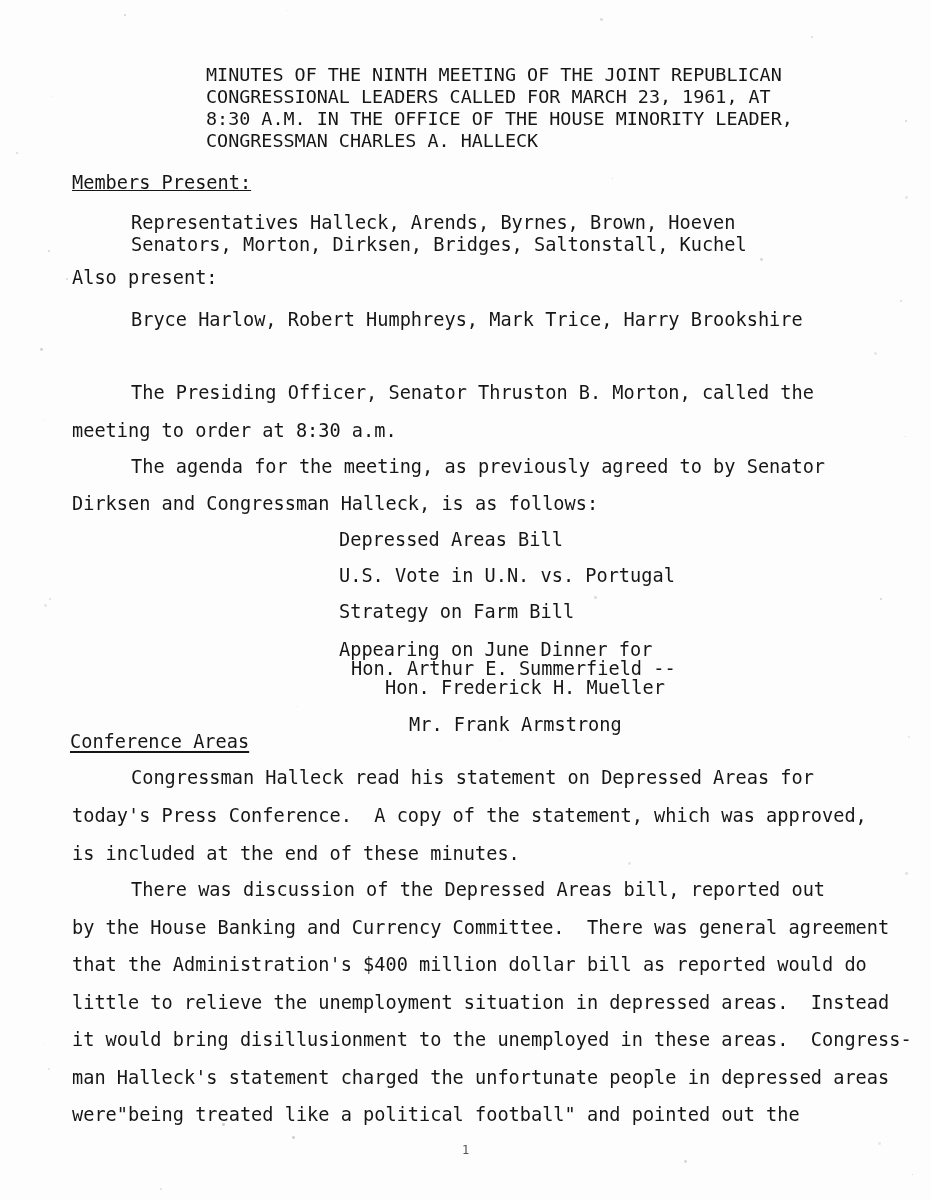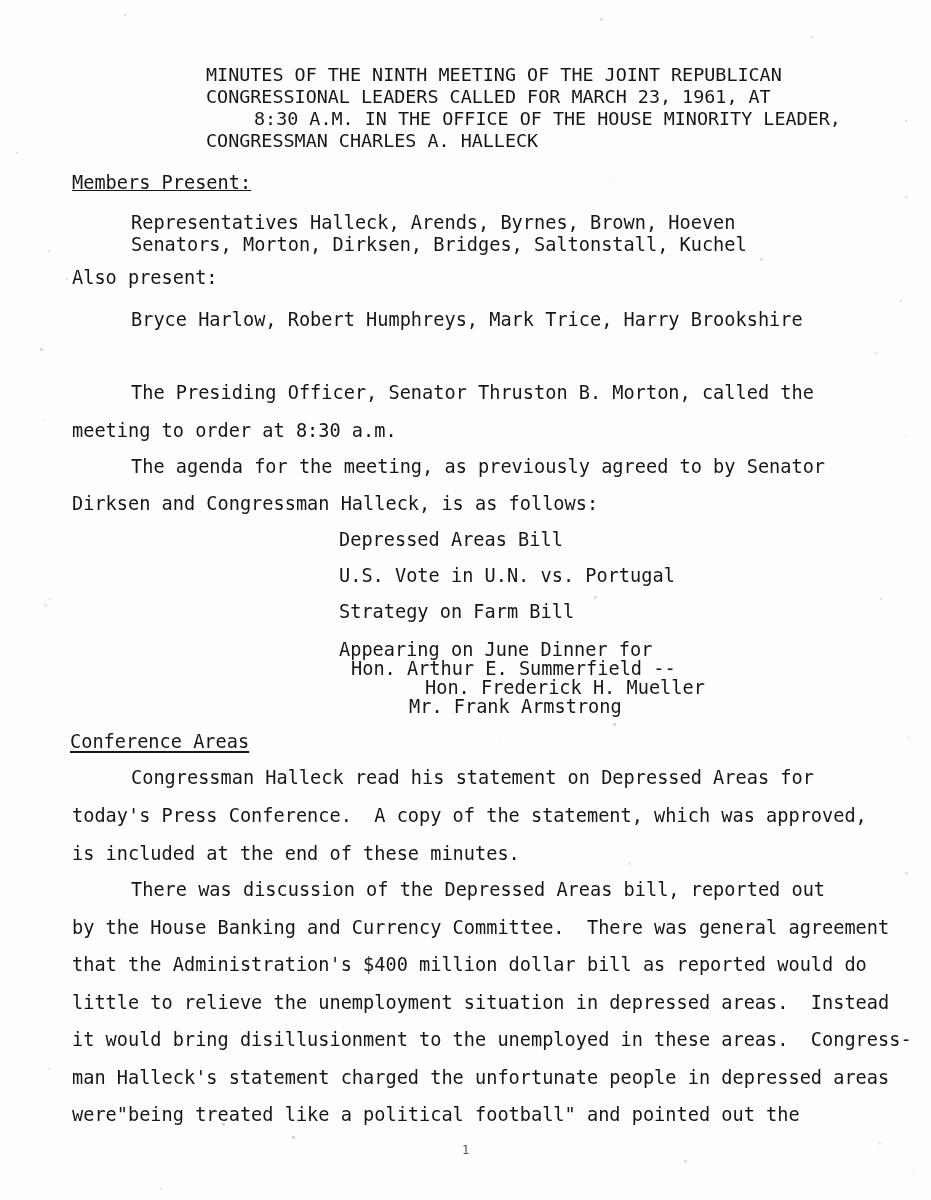--- a/index.html
+++ b/index.html
@@ -82,21 +82,21 @@
 </head>
 <body>
 
 <div id="page">
 
   <div class="doc">
 
     <div>
       <div class="ln title-line" style="top:66px;">MINUTES OF THE NINTH MEETING OF THE JOINT REPUBLICAN</div>
       <div class="ln title-line" style="top:88px;">CONGRESSIONAL LEADERS CALLED FOR MARCH 23, 1961, AT</div>
-      <div class="ln title-line" style="top:110px;margin-left:48px;">8:30 A.M. IN THE OFFICE OF THE HOUSE MINORITY LEADER,</div>
+      <div class="ln title-line" style="top:110px;">8:30 A.M. IN THE OFFICE OF THE HOUSE MINORITY LEADER,</div>
       <div class="ln title-line" style="top:132px;">CONGRESSMAN CHARLES A. HALLECK</div>
     </div>
 
     <div>
       <div class="ln margin-line" style="top:174px;text-decoration:underline;">Members Present:</div>
 
       <div class="ln indent-line" style="top:214px;">Representatives Halleck, Arends, Byrnes, Brown, Hoeven</div>
       <div class="ln indent-line" style="top:236px;">Senators, Morton, Dirksen, Bridges, Saltonstall, Kuchel</div>
 
       <div class="ln margin-line" style="top:269px;">Also present:</div>
@@ -113,22 +113,22 @@
       <div class="ln indent-line" style="top:458px;">The agenda for the meeting, as previously agreed to by Senator</div>
       <div class="ln margin-line" style="top:495px;">Dirksen and Congressman Halleck, is as follows:</div>
     </div>
 
     <div>
       <div class="ln agenda-line" style="top:531px;">Depressed Areas Bill</div>
       <div class="ln agenda-line" style="top:567px;">U.S. Vote in U.N. vs. Portugal</div>
       <div class="ln agenda-line" style="top:603px;">Strategy on Farm Bill</div>
       <div class="ln agenda-line" style="top:641px;">Appearing on June Dinner for</div>
       <div class="ln agenda-sub1" style="top:660px;">Hon. Arthur E. Summerfield --</div>
-      <div class="ln agenda-sub2" style="top:679px;margin-left:40px;">Hon. Frederick H. Mueller</div>
-      <div class="ln agenda-sub2" style="top:698px;padding-left:24px;">Mr. Frank Armstrong</div>
+      <div class="ln agenda-sub2" style="top:679px;">Hon. Frederick H. Mueller</div>
+      <div class="ln agenda-sub2" style="top:716px;padding-left:24px;">Mr. Frank Armstrong</div>
     </div>
 
     <div class="ln heading" style="top:733px;">Conference Areas</div>
 
     <div>
       <div class="ln indent-line" style="top:769px;">Congressman Halleck read his statement on Depressed Areas for</div>
       <div class="ln margin-line" style="top:807px;">today's Press Conference.  A copy of the statement, which was approved,</div>
       <div class="ln margin-line" style="top:845px;">is included at the end of these minutes.</div>
     </div>
 

